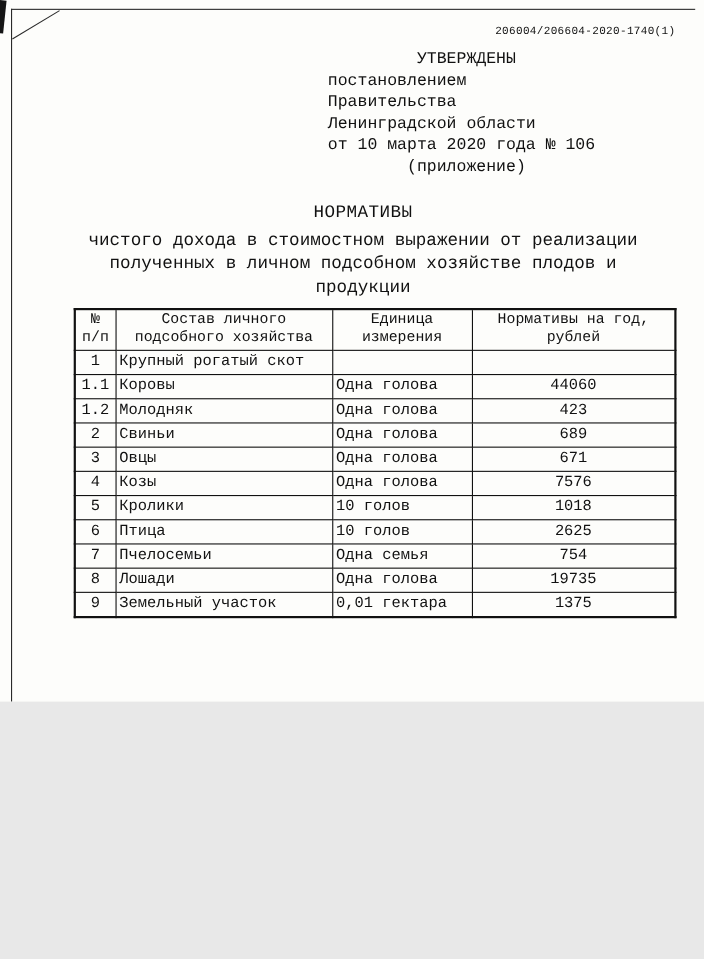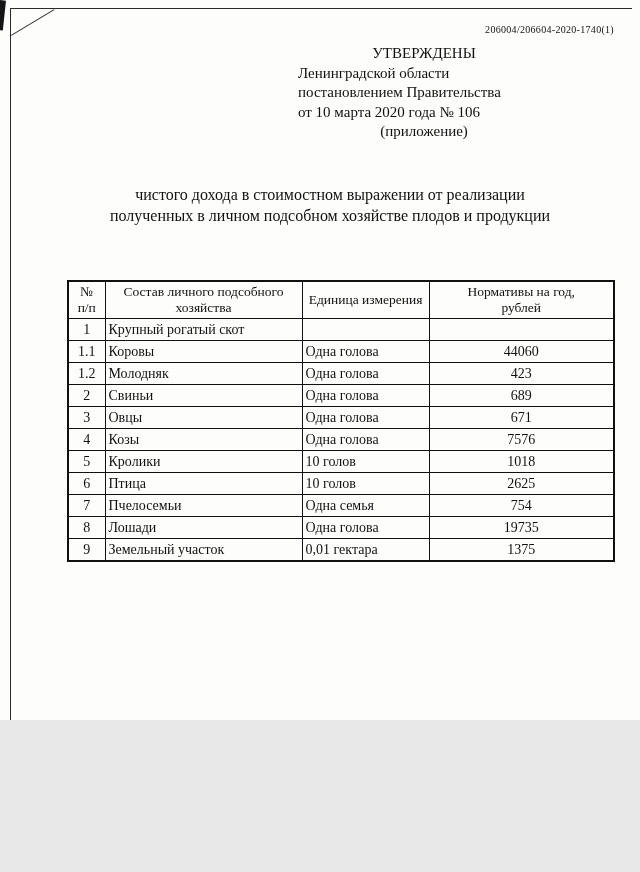--- a/index.html
+++ b/index.html
@@ -1,22 +1,22 @@
 <!DOCTYPE html>
 <html><head>
 <meta charset="utf-8">
 <style>
   * { margin:0; padding:0; box-sizing:border-box; }
   html,body { background:#e8e8e8; }
   .page {
     position:relative;
-    width:640px; height:720px;
+    width:640px; height:638px;
     margin:0 auto;
     background:#fdfdfb;
-    font-family:Liberation Serif, serif;
+    font-family:Liberation Mono, monospace;
     color:#111;
     overflow:hidden;
   }
   
   .scan-border-top { position:absolute; left:10px; right:8px; top:8px; height:1px; background:#2a2a2a; }
   .scan-border-left { position:absolute; left:10px; top:8px; bottom:0; width:1px; background:#2a2a2a; }
   .scan-diagonal { position:absolute; left:11px; top:35px; width:50px; height:1px; background:#2a2a2a;
                    transform:rotate(-31deg); transform-origin:0 0; }
   .scan-corner { position:absolute; left:0; top:0; width:6px; height:30px; background:#151515;
                  transform:rotate(6deg); transform-origin:0 0; }
@@ -78,27 +78,28 @@
 
   <div class="scan-border-top"></div>
   <div class="scan-border-left"></div>
   <div class="scan-diagonal"></div>
   <div class="scan-corner"></div>
 
   <div class="doc-number">206004/206604-2020-1740(1)</div>
 
   <div class="approval">
     <div class="center">УТВЕРЖДЕНЫ</div>
+    <div>постановлением Правительства</div>
     <div>Ленинградской области</div>
-    <div>постановлением Правительства</div>
     <div>от 10 марта 2020 года № 106</div>
     <div class="center">(приложение)</div>
   </div>
 
   <div class="title-block">
+    <div class="title-main">НОРМАТИВЫ</div>
     <div class="title-line">чистого дохода в стоимостном выражении от реализации</div>
     <div class="title-line">полученных в личном подсобном хозяйстве плодов и продукции</div>
   </div>
 
   <table class="norms">
     <thead>
       <tr>
         <th class="col-num">
           <div>№</div>
           <div>п/п</div>

